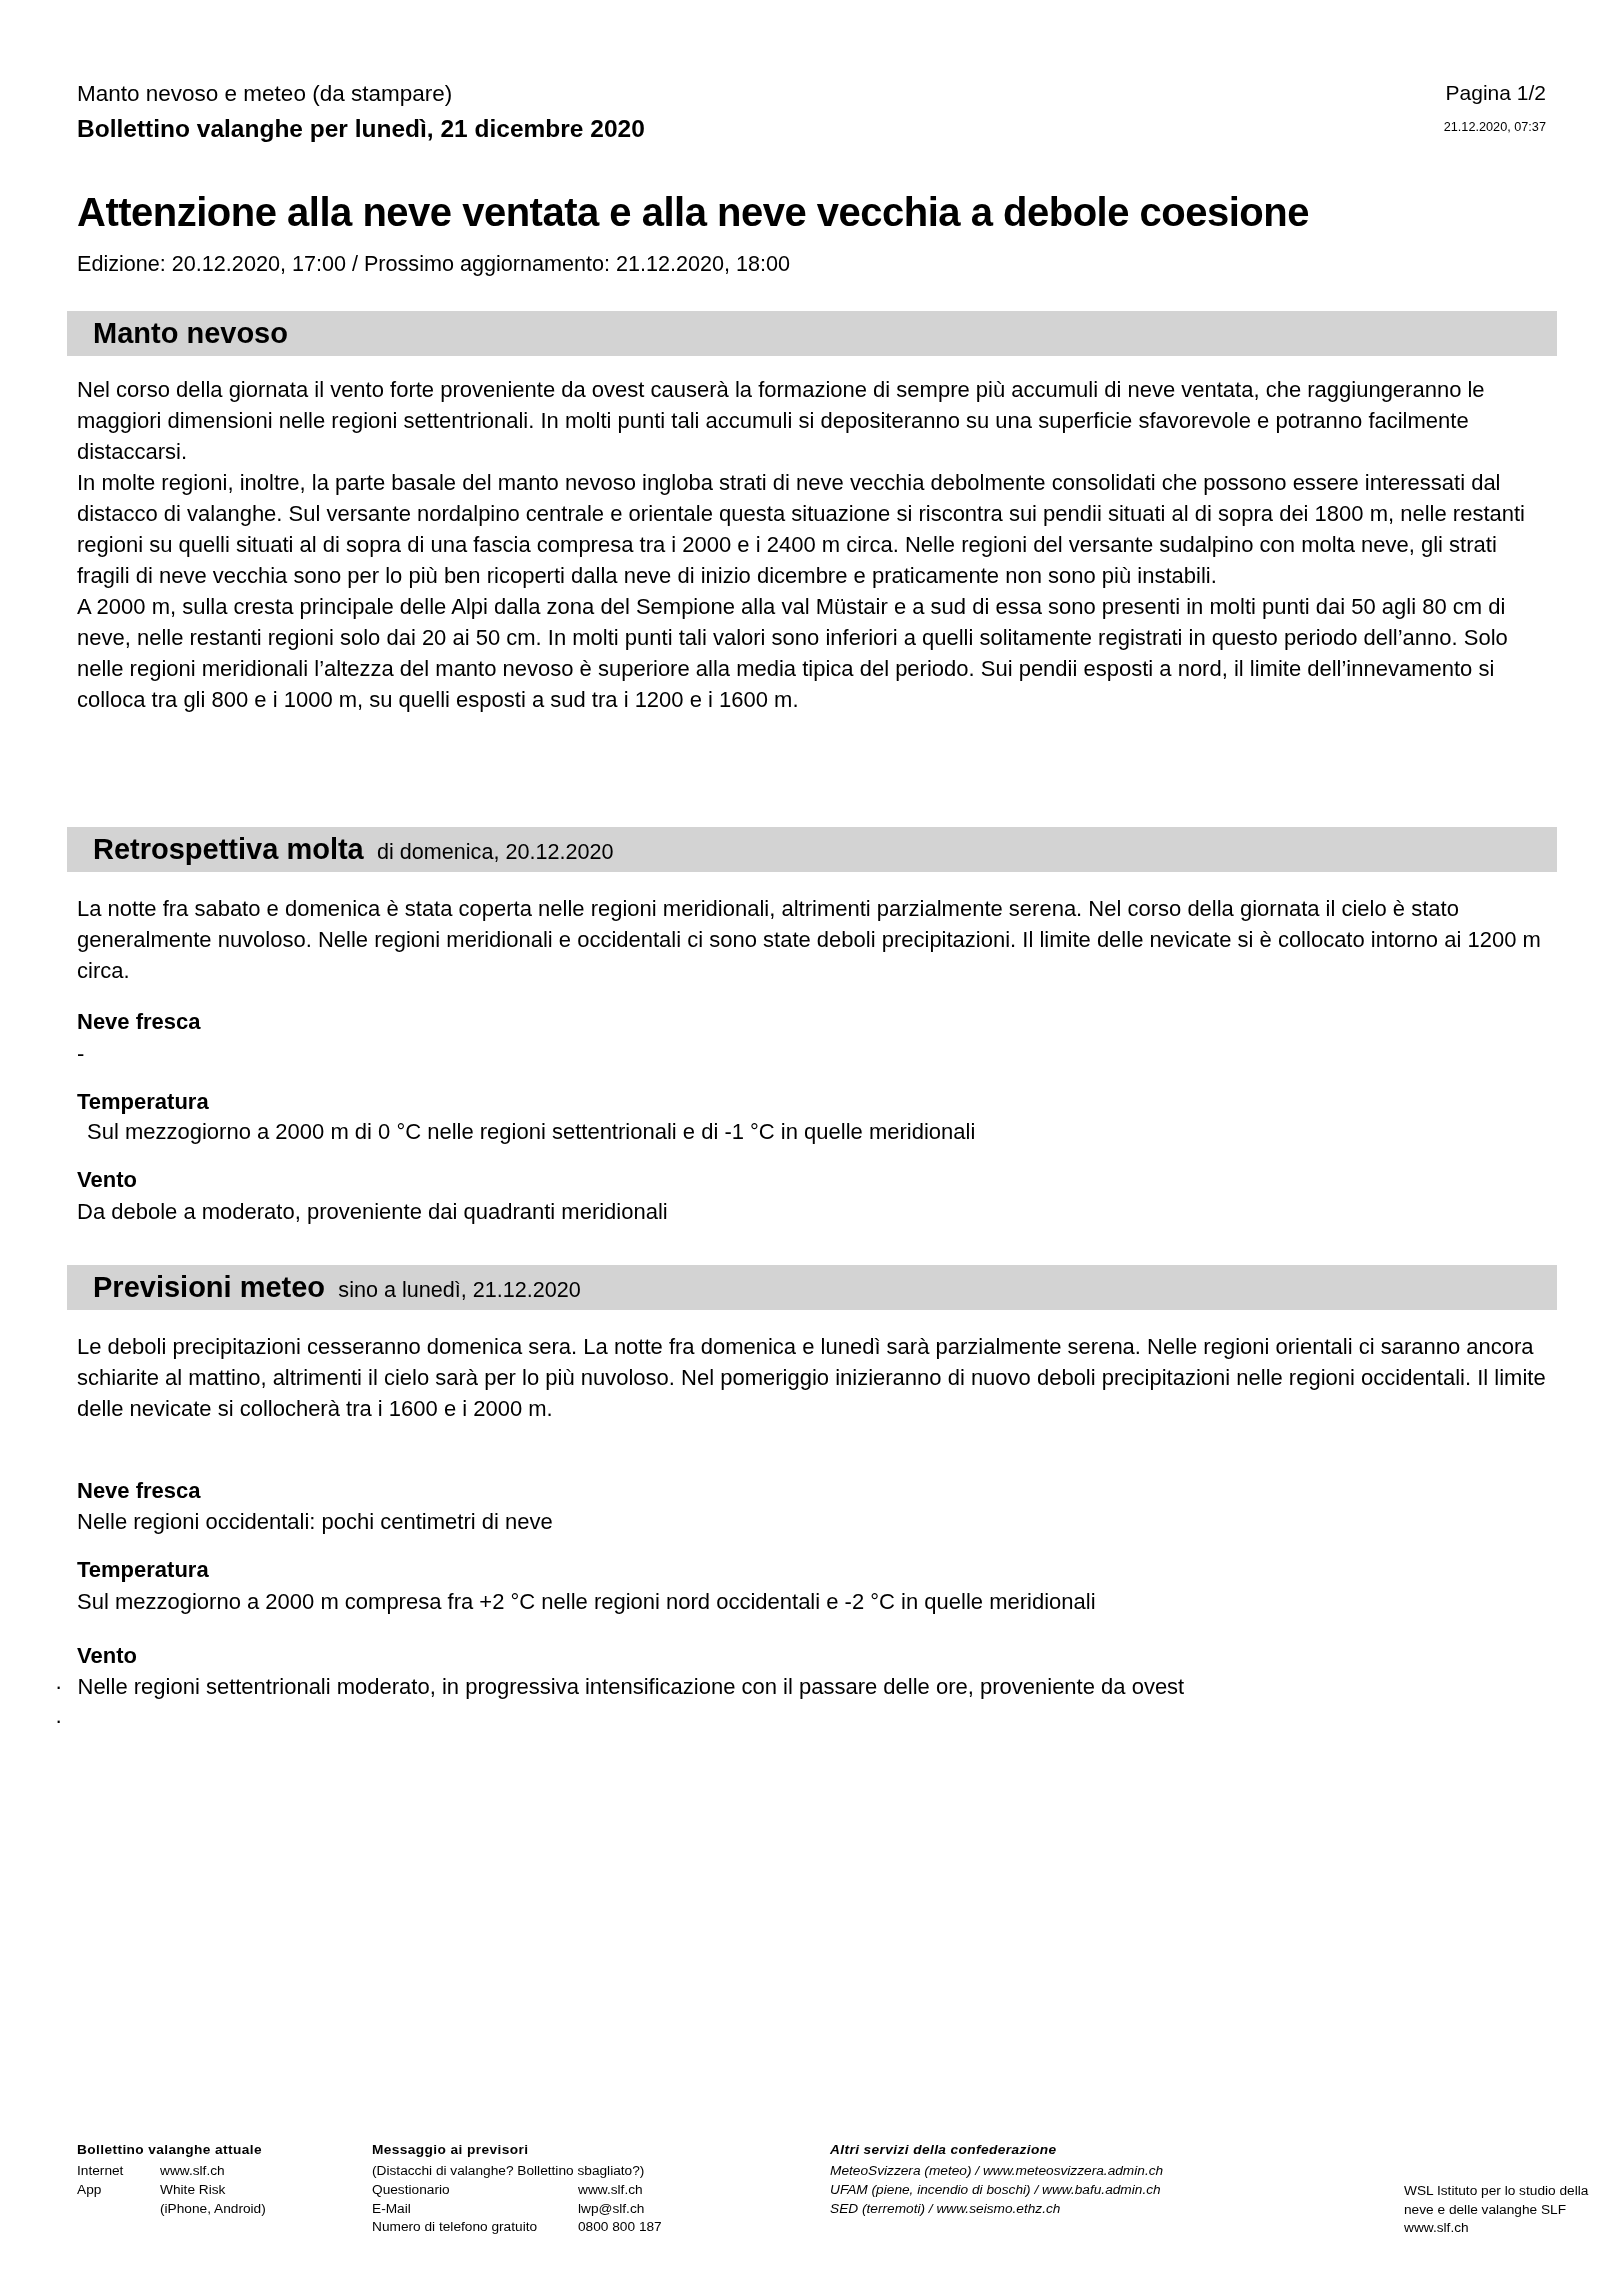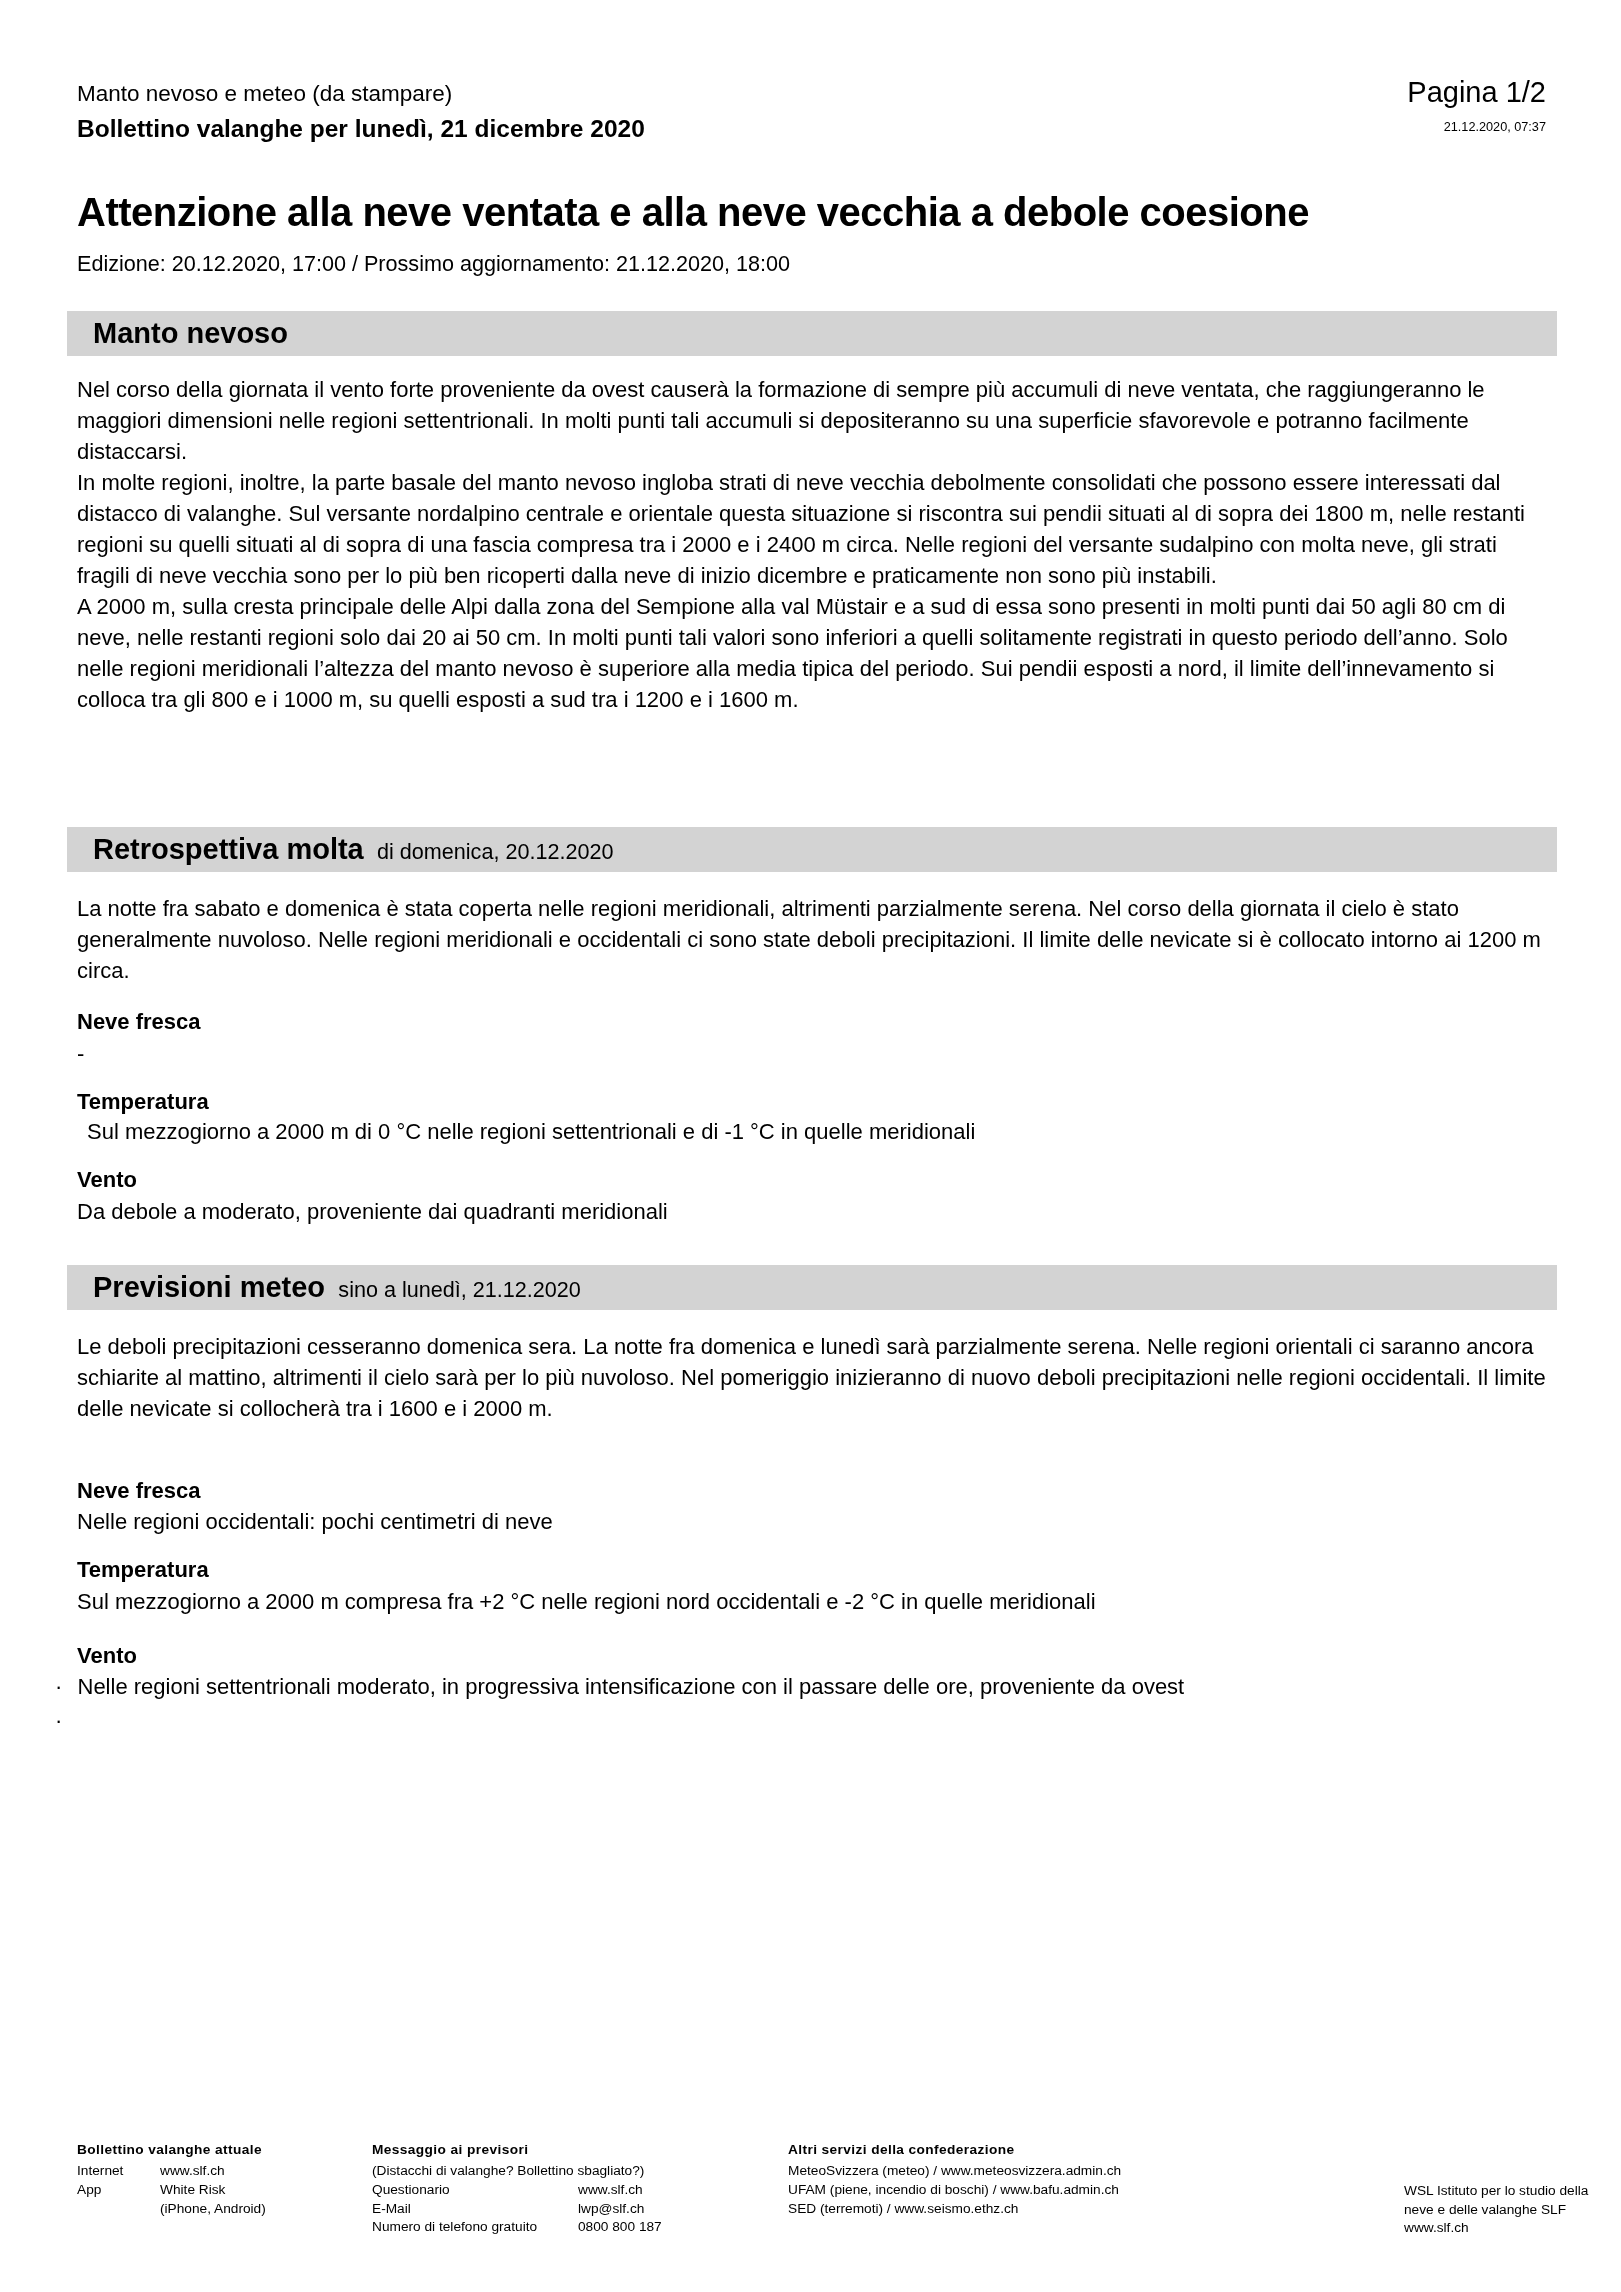--- a/index.html
+++ b/index.html
@@ -3,21 +3,21 @@
 <meta charset="utf-8">
 <style>
   html,body{margin:0;padding:0;background:#ffffff;}
   body{width:1621px;height:2293px;position:relative;overflow:hidden;
        font-family:"Liberation Sans","DejaVu Sans",sans-serif;color:#000;}
   .abs{position:absolute;}
   
   .hdr-line1{font-size:22.5px;line-height:27.4px;}
   .hdr-line2{font-size:24.5px;font-weight:bold;line-height:29px;margin-top:6.9px;}
   .hdr-right{text-align:right;}
-  .hdr-page{font-size:29px;line-height:29px;margin-left:44px;}
+  .hdr-page{font-size:21px;line-height:29px;margin-left:44px;}
   .hdr-time{font-size:12.7px;line-height:15.7px;margin-top:12.7px;}
   
   .headline{font-size:40px;font-weight:bold;letter-spacing:-0.5px;line-height:45px;margin:0;}
   .edition{font-size:21.6px;line-height:26.5px;}
   
   .bar{position:absolute;left:67px;width:1490px;height:45px;background:#d3d3d3;
        box-sizing:border-box;padding-left:26px;line-height:45px;white-space:nowrap;overflow:hidden;}
   .bar-title{font-size:29px;font-weight:bold;}
   .bar-sub{font-size:21.6px;margin-left:8.8px;}
   
@@ -122,21 +122,21 @@
   <div class="ft-row">
     <span class="ft-label-2">E-Mail</span>
     <span>lwp@slf.ch</span>
   </div>
   <div class="ft-row">
     <span class="ft-label-2">Numero di telefono gratuito</span>
     <span>0800 800 187</span>
   </div>
 </div>
 
-<div class="abs ft" style="top:2141px;left:788px;width:412px;">
+<div class="abs ft" style="top:2141px;left:830px;width:412px;font-style:italic;">
   <div class="ft-title">Altri servizi della confederazione</div>
   <div>MeteoSvizzera (meteo) / www.meteosvizzera.admin.ch</div>
   <div>UFAM (piene, incendio di boschi) / www.bafu.admin.ch</div>
   <div>SED (terremoti) / www.seismo.ethz.ch</div>
 </div>
 
 <div class="abs ft" style="top:2182px;left:1404px;width:216px;">
   <div>WSL Istituto per lo studio della</div>
   <div>neve e delle valanghe SLF</div>
   <div>www.slf.ch</div>

